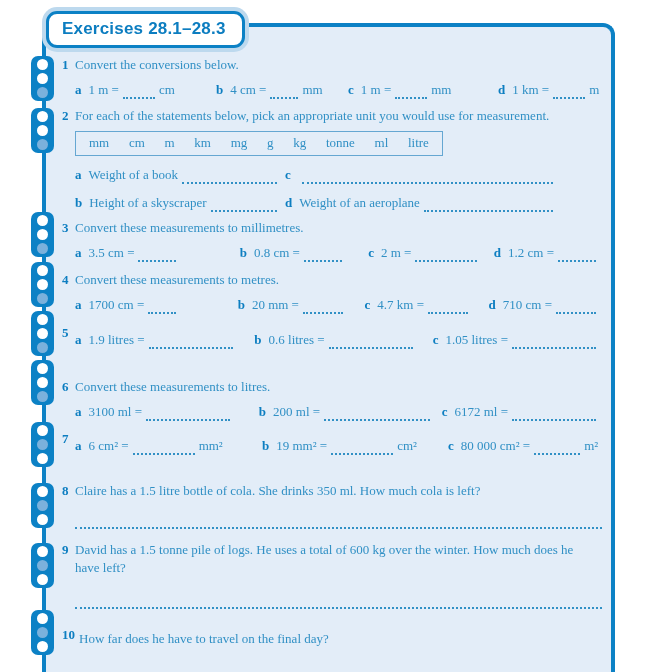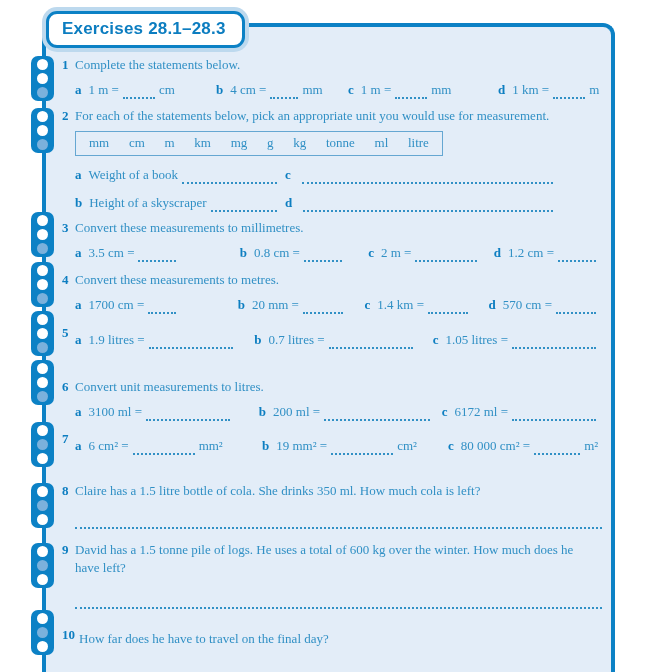--- a/index.html
+++ b/index.html
@@ -134,21 +134,21 @@
   </div>
 <div class="clip" style="top:610px">
     <i></i>
     <i class="sh"></i>
     <i></i>
   </div>
 
 <div class="q" style="top:56px">
   <span class="qnum">1</span>
   <div class="qbody">
-    <div>Complete the statements below.</div>
+    <div>Convert the conversions below.</div>
     <div class="row row4a">
       <span class="cell">
           <span class="plbl">a</span>
           <span>1 m =</span>
           <span class="ldr w32"></span>
           <span>cm</span>
         </span>
       <span class="cell">
           <span class="plbl">b</span>
           <span>4 cm =</span>
@@ -199,20 +199,21 @@
         </span>
     </div>
     <div class="row row2" style="margin-top:10px">
       <span class="cell">
           <span class="plbl">b</span>
           <span>Height of a skyscraper</span>
           <span class="ldr fill"></span>
         </span>
       <span class="cell">
           <span class="plbl">d</span>
+          <span>Weight of an aeroplane</span>
           <span class="ldr fill"></span>
         </span>
     </div>
   </div>
 </div>
 
 <div class="q" style="top:219px">
   <span class="qnum">3</span>
   <div class="qbody">
     <div>Convert these measurements to millimetres.</div>
@@ -251,59 +252,59 @@
           <span>1700 cm =</span>
           <span class="ldr w28"></span>
         </span>
       <span class="cell">
           <span class="plbl">b</span>
           <span>20 mm =</span>
           <span class="ldr w40"></span>
         </span>
       <span class="cell">
           <span class="plbl">c</span>
-          <span>1.4 km =</span>
+          <span>4.7 km =</span>
           <span class="ldr w40"></span>
         </span>
       <span class="cell">
           <span class="plbl">d</span>
-          <span>570 cm =</span>
+          <span>710 cm =</span>
           <span class="ldr w40"></span>
         </span>
     </div>
   </div>
 </div>
 
 <div class="q" style="top:324px">
   <span class="qnum">5</span>
   <div class="qbody">
     <div class="row row3">
       <span class="cell">
           <span class="plbl">a</span>
           <span>1.9 litres =</span>
           <span class="ldr w84"></span>
         </span>
       <span class="cell">
           <span class="plbl">b</span>
-          <span>0.7 litres =</span>
+          <span>0.6 litres =</span>
           <span class="ldr w84"></span>
         </span>
       <span class="cell">
           <span class="plbl">c</span>
           <span>1.05 litres =</span>
           <span class="ldr w84"></span>
         </span>
     </div>
   </div>
 </div>
 
 <div class="q" style="top:378px">
   <span class="qnum">6</span>
   <div class="qbody">
-    <div>Convert unit measurements to litres.</div>
+    <div>Convert these measurements to litres.</div>
     <div class="row row3">
       <span class="cell">
           <span class="plbl">a</span>
           <span>3100 ml =</span>
           <span class="ldr w84"></span>
         </span>
       <span class="cell">
           <span class="plbl">b</span>
           <span>200 ml =</span>
           <span class="ldr w106"></span>

